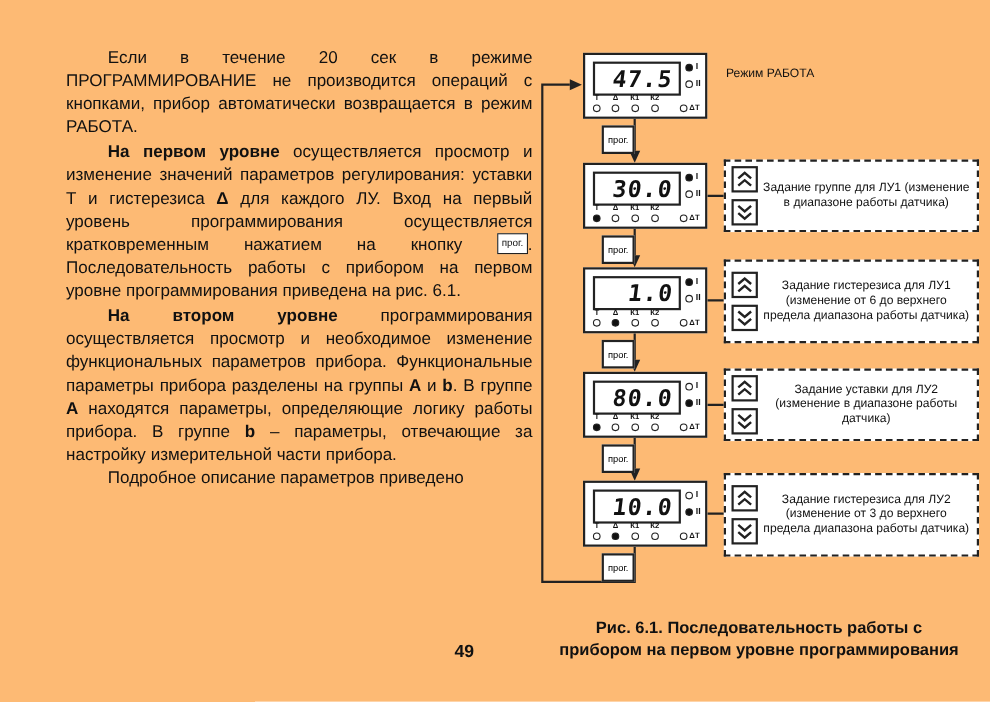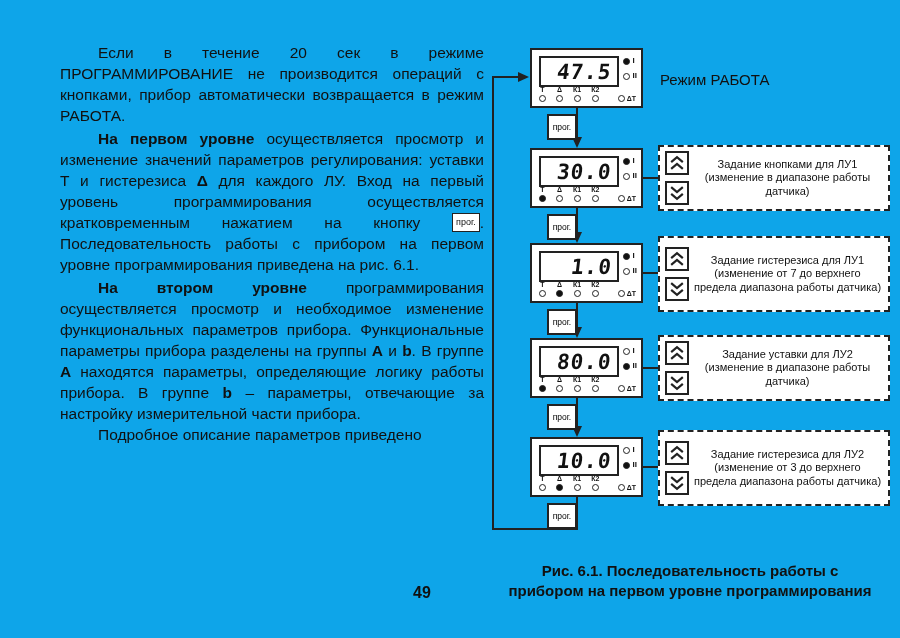--- a/index.html
+++ b/index.html
@@ -1,18 +1,18 @@
 <!DOCTYPE html>
 <html><head>
 <meta charset="utf-8">
 <style>
   * { margin:0; padding:0; box-sizing:border-box; }
   html,body { width:900px; height:638px; background:#ffffff; overflow:hidden;
               font-family:"Liberation Sans", sans-serif; color:#111; }
-  #page { position:relative; width:900px; height:638px; background:#0ea5e9; }
+  #page { position:relative; width:900px; height:638px; background:#fdba74; }
 
   
   #left-column { position:absolute; left:60px; top:42px; width:424px;
                  font-size:15.5px; line-height:21px; text-align:justify; }
   .para { margin:0; text-indent:38px; }
   .para.space-before { margin-top:2px; }
   .bold { font-weight:bold; }
   .inline-prog { display:inline-block; border:1.5px solid #222; background:#fff;
                  font-size:9px; line-height:9px; padding:4px 3px; text-indent:0;
                  vertical-align:3px; }
@@ -50,21 +50,21 @@
               display:flex; align-items:center; justify-content:center; }
 
   .anno-box { position:absolute; left:170px; width:232px;
               border:2px dashed #222; background:#fff; display:flex;
               align-items:center; padding:3px 6px 3px 5px; }
   .chev-col { display:flex; flex-direction:column; gap:6px; margin-right:4px; }
   .chev-btn { width:24px; height:24px; border:2px solid #222; background:#fff;
               display:flex; align-items:center; justify-content:center; padding:0; }
   .anno-text { flex:1; text-align:center; font-size:11px; line-height:13.5px; }
 
-  .mode-label { position:absolute; left:172px; top:38px; font-size:15px; }
+  .mode-label { position:absolute; left:172px; top:28px; font-size:11px; }
 
   #caption { position:absolute; left:0; top:528px; width:404px; text-align:center;
              font-weight:bold; font-size:15px; line-height:20px; }
 
   #page-number { position:absolute; left:352px; top:584px; width:140px;
                  text-align:center; font-weight:bold; font-size:16px; }
 </style>
 </head>
 <body>
 
@@ -188,21 +188,21 @@
           <path d="M5 19 L12 13 L19 19" fill="none" stroke="#222" stroke-width="2.6"></path>
         </svg>
       </button>
       <button class="chev-btn">
         <svg width="20" height="20" viewBox="0 0 24 24">
           <path d="M5 5 L12 11 L19 5" fill="none" stroke="#222" stroke-width="2.6"></path>
           <path d="M5 13 L12 19 L19 13" fill="none" stroke="#222" stroke-width="2.6"></path>
         </svg>
       </button>
     </div>
-    <div class="anno-text">Задание кнопками для ЛУ1 (изменение в диапазоне работы датчика)</div>
+    <div class="anno-text">Задание группе для ЛУ1 (изменение в диапазоне работы датчика)</div>
   </div>
       <div class="device" style="top: 210px;">
     <div class="display">
       <span class="digits">1.0</span>
     </div>
     <div class="side-leds">
       <div class="led-row">
         <span class="led on"></span>
         <span class="led-label">I</span>
       </div>
@@ -243,21 +243,21 @@
           <path d="M5 19 L12 13 L19 19" fill="none" stroke="#222" stroke-width="2.6"></path>
         </svg>
       </button>
       <button class="chev-btn">
         <svg width="20" height="20" viewBox="0 0 24 24">
           <path d="M5 5 L12 11 L19 5" fill="none" stroke="#222" stroke-width="2.6"></path>
           <path d="M5 13 L12 19 L19 13" fill="none" stroke="#222" stroke-width="2.6"></path>
         </svg>
       </button>
     </div>
-    <div class="anno-text">Задание гистерезиса для ЛУ1 (изменение от 7 до верхнего предела диапазона работы датчика)</div>
+    <div class="anno-text">Задание гистерезиса для ЛУ1 (изменение от 6 до верхнего предела диапазона работы датчика)</div>
   </div>
       <div class="device" style="top: 305px;">
     <div class="display">
       <span class="digits">80.0</span>
     </div>
     <div class="side-leds">
       <div class="led-row">
         <span class="led"></span>
         <span class="led-label">I</span>
       </div>

